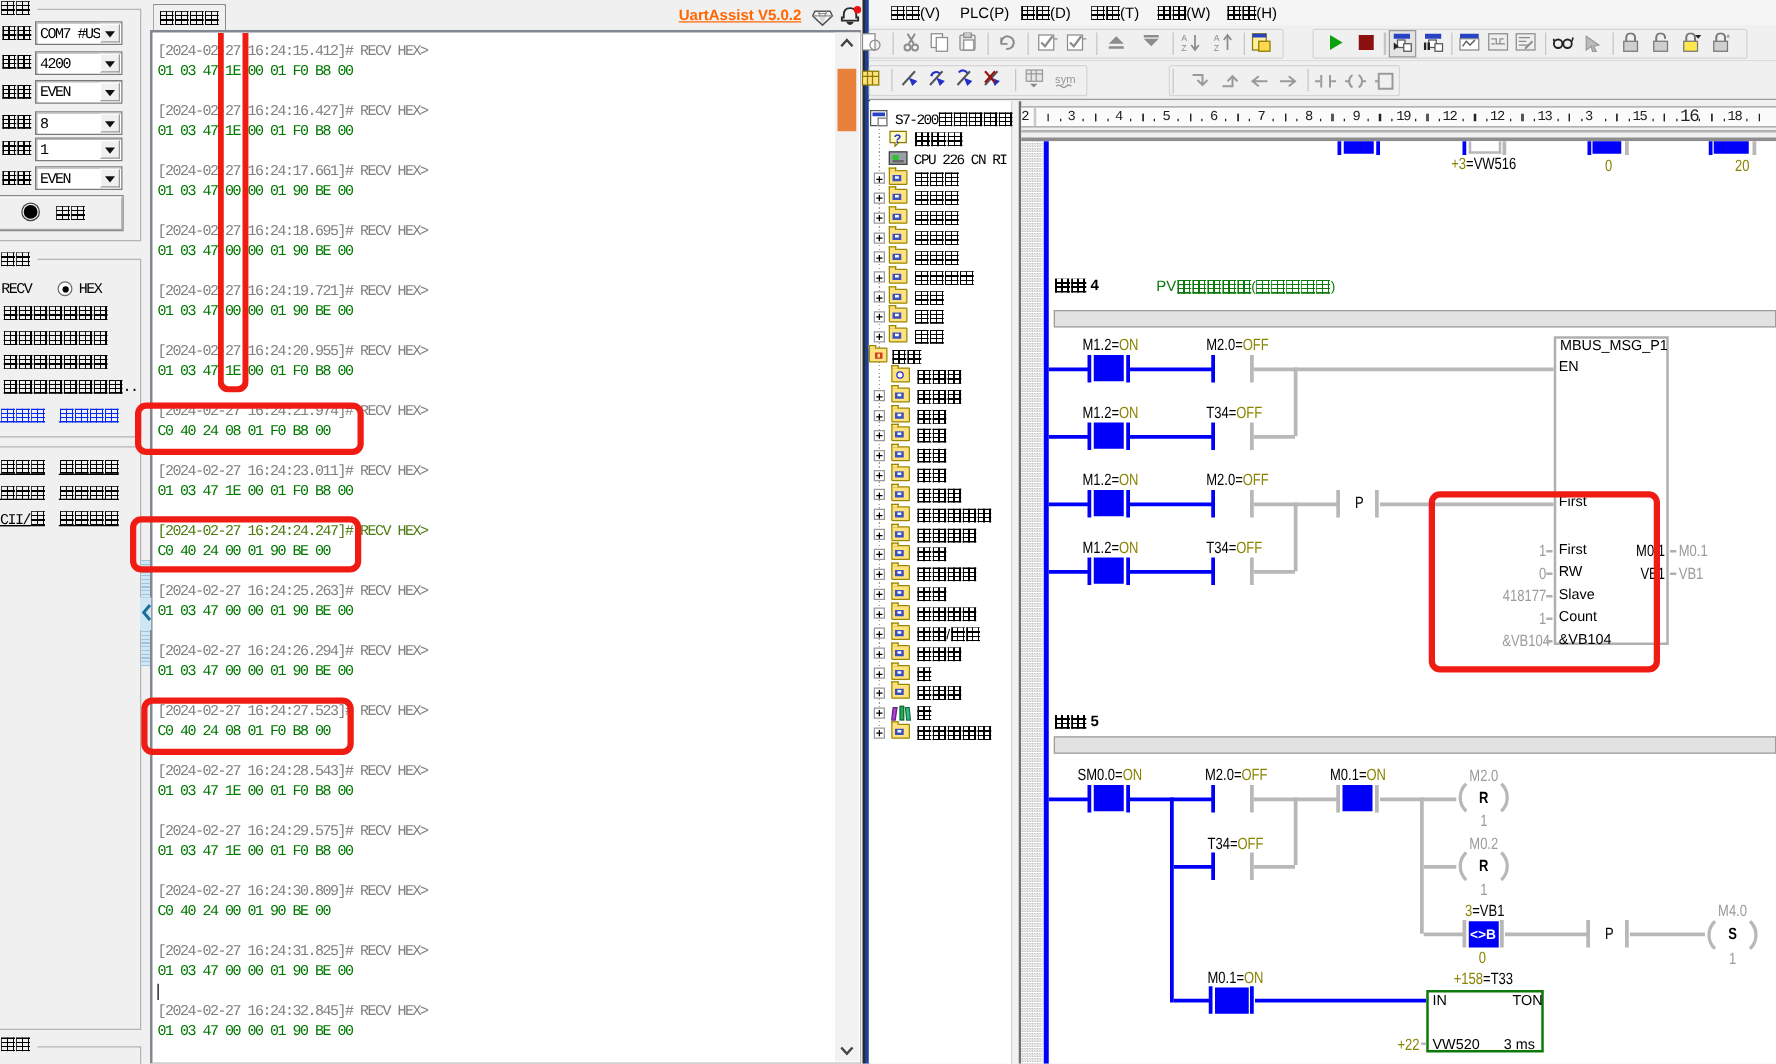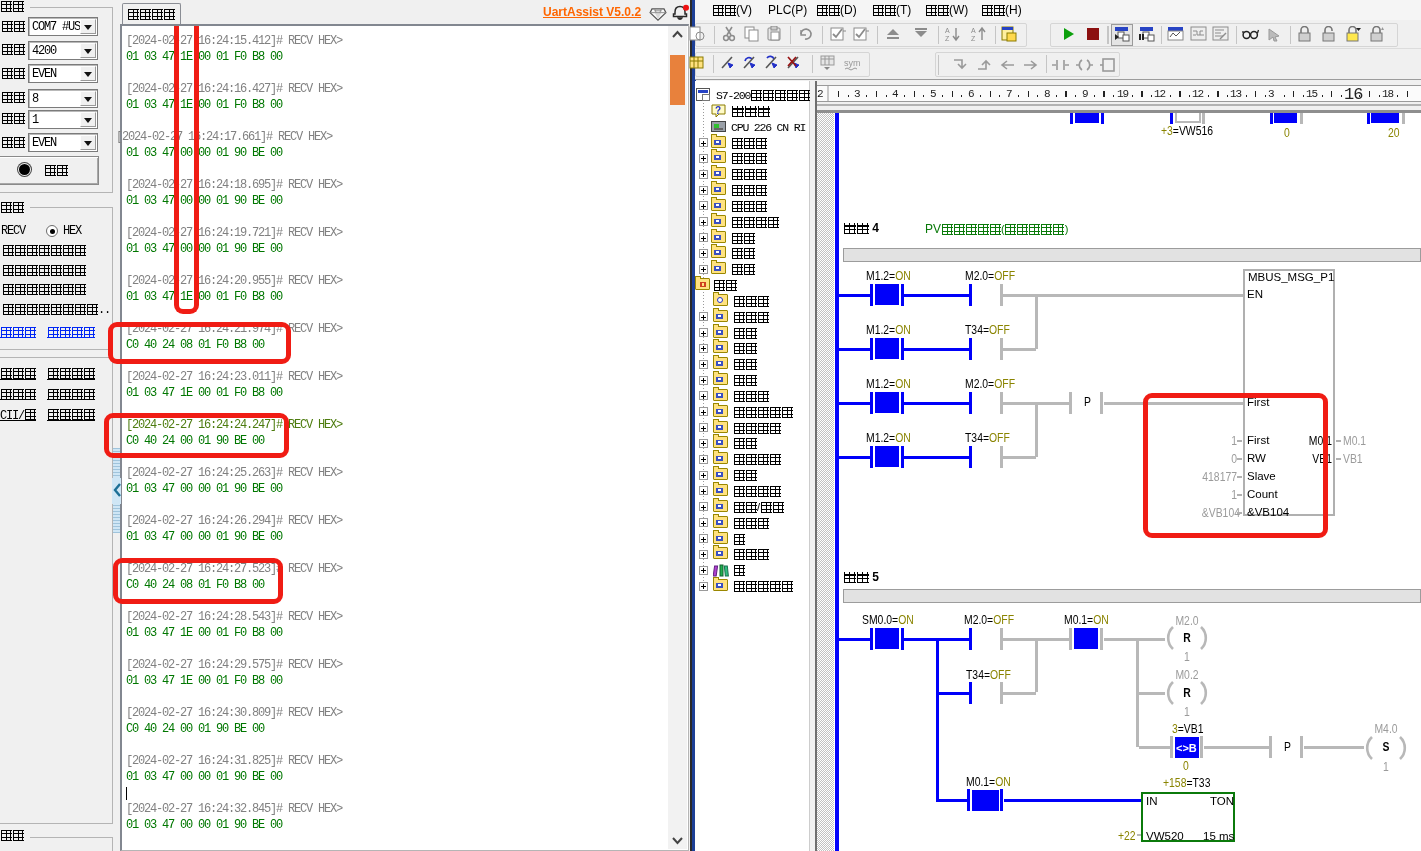--- a/index.html
+++ b/index.html
@@ -107,21 +107,21 @@
 <svg class="a" style="left:671px;top:4px" width="19" height="17" viewBox="0 0 19 17">
 <path d="M9 2.5 C5.5 2.5 4 5 4 8 L4 10 L2.5 10 L2.5 12.5 L15.5 12.5 L15.5 10 L14 10 L14 8 C14 5 12.5 2.5 9 2.5 Z" fill="none" stroke="#2b2b2b" stroke-width="1.5"></path>
 <path d="M7 14 a2.2 2.2 0 0 0 4 0 Z" fill="none" stroke="#2b2b2b" stroke-width="1.4"></path>
 <circle cx="15" cy="3.8" r="3" fill="#ee1111"></circle>
   </svg>
 <div class="a" style="left:120px;top:24px;width:569px;height:827px;background:#fff;border:2px solid #828790;border-right:1px solid #b5b5b5;border-bottom:1px solid #b5b5b5"></div>
 <div class="a mono" style="left:126px;top:35px;color:#818181">[2024-02-27 16:24:15.412]# RECV HEX&gt;</div>
 <div class="a mono" style="left:126px;top:51px;color:#007700">01 03 47 1E 00 01 F0 B8 00</div>
 <div class="a mono" style="left:126px;top:83px;color:#818181">[2024-02-27 16:24:16.427]# RECV HEX&gt;</div>
 <div class="a mono" style="left:126px;top:99px;color:#007700">01 03 47 1E 00 01 F0 B8 00</div>
-<div class="a mono" style="left:116px;top:131px;color:#818181">[2024-02-27 16:24:17.661]# RECV HEX&gt;</div>
+<div class="a mono" style="left:126px;top:131px;color:#818181">[2024-02-27 16:24:17.661]# RECV HEX&gt;</div>
 <div class="a mono" style="left:126px;top:147px;color:#007700">01 03 47 00 00 01 90 BE 00</div>
 <div class="a mono" style="left:126px;top:179px;color:#818181">[2024-02-27 16:24:18.695]# RECV HEX&gt;</div>
 <div class="a mono" style="left:126px;top:195px;color:#007700">01 03 47 00 00 01 90 BE 00</div>
 <div class="a mono" style="left:126px;top:227px;color:#818181">[2024-02-27 16:24:19.721]# RECV HEX&gt;</div>
 <div class="a mono" style="left:126px;top:243px;color:#007700">01 03 47 00 00 01 90 BE 00</div>
 <div class="a mono" style="left:126px;top:275px;color:#818181">[2024-02-27 16:24:20.955]# RECV HEX&gt;</div>
 <div class="a mono" style="left:126px;top:291px;color:#007700">01 03 47 1E 00 01 F0 B8 00</div>
 <div class="a mono" style="left:126px;top:323px;color:#818181">[2024-02-27 16:24:21.974]# RECV HEX&gt;</div>
 <div class="a mono" style="left:126px;top:339px;color:#007700">C0 40 24 08 01 F0 B8 00</div>
 <div class="a mono" style="left:126px;top:371px;color:#818181">[2024-02-27 16:24:23.011]# RECV HEX&gt;</div>
@@ -696,21 +696,21 @@
 <div class="a mono" style="left:1268px;top:88px;color:#222;font-size:11px;letter-spacing:-1px">3</div>
 <div class="a" style="left:1255px;top:91px;width:1px;height:6px;background:#222"></div>
 <div class="a" style="left:1265px;top:95px;width:1px;height:2px;background:#222"></div>
 <div class="a" style="left:1284px;top:95px;width:1px;height:2px;background:#222"></div>
 <div class="a" style="left:1293px;top:91px;width:1px;height:6px;background:#222"></div>
 <div class="a mono" style="left:1306px;top:88px;color:#222;font-size:11px;letter-spacing:-1px">15</div>
 <div class="a" style="left:1293px;top:91px;width:1px;height:6px;background:#222"></div>
 <div class="a" style="left:1303px;top:95px;width:1px;height:2px;background:#222"></div>
 <div class="a" style="left:1322px;top:95px;width:1px;height:2px;background:#222"></div>
 <div class="a" style="left:1331px;top:91px;width:1px;height:6px;background:#222"></div>
-<div class="a mono" style="left:1344px;top:88px;color:#222;font-size:17px;letter-spacing:-1px">16</div>
+<div class="a mono" style="left:1344px;top:88px;color:#222;font-size:14px;letter-spacing:-1px">16</div>
 <div class="a" style="left:1331px;top:91px;width:1px;height:6px;background:#222"></div>
 <div class="a" style="left:1341px;top:95px;width:1px;height:2px;background:#222"></div>
 <div class="a" style="left:1359px;top:95px;width:1px;height:2px;background:#222"></div>
 <div class="a" style="left:1369px;top:91px;width:1px;height:6px;background:#222"></div>
 <div class="a mono" style="left:1382px;top:88px;color:#222;font-size:11px;letter-spacing:-1px">18</div>
 <div class="a" style="left:1369px;top:91px;width:1px;height:6px;background:#222"></div>
 <div class="a" style="left:1379px;top:95px;width:1px;height:2px;background:#222"></div>
 <div class="a" style="left:1397px;top:95px;width:1px;height:2px;background:#222"></div>
 <div class="a" style="left:1407px;top:91px;width:1px;height:6px;background:#222"></div>
 <div class="a" style="left:817px;top:113px;width:604px;height:738px;background:#fff"></div>
@@ -866,20 +866,20 @@
 <div class="wire blu" style="left:939px;top:799px;width:29px"></div>
 <div class="leg blu" style="left:967px;top:789px"></div>
 <div class="leg blu" style="left:1000px;top:789px"></div>
 <div class="cbox" style="left:972px;top:790px;width:27px"></div>
 <div class="cl" style="left:966px;top:775px">M0.1=<span class="olv">ON</span></div>
 <div class="wire blu" style="left:1004px;top:799px;width:137px"></div>
 <div class="a" style="left:1141px;top:792px;width:94px;height:50px;background:#fff;border:2.5px solid #0b7a0b"></div>
 <div class="lbl" style="left:1146px;top:795px">IN</div>
 <div class="lbl" style="left:1210px;top:795px">TON</div>
 <div class="lbl" style="left:1146px;top:829.5px">VW520</div>
-<div class="lbl" style="left:1203px;top:829.5px">15 ms</div>
+<div class="lbl" style="left:1203px;top:829.5px">3 ms</div>
 <div class="cl" style="left:1163px;top:776px"><span class="olv">+158</span>=T33</div>
 <div class="cl olv" style="left:1118px;top:828.5px">+22</div>
 <div class="a" style="left:1137px;top:834px;width:4px;height:2px;background:#b8b8b8"></div>
 <div class="redbox" style="left:174px;top:26px;width:25px;height:288px;border-top:none;border-radius:0 0 9px 9px"></div>
 <div class="redbox" style="left:108px;top:322px;width:183px;height:42px"></div>
 <div class="redbox" style="left:104px;top:413px;width:185px;height:45px"></div>
 <div class="redbox" style="left:113px;top:558px;width:170px;height:46px"></div>
 <div class="redbox" style="left:1143px;top:393px;width:185px;height:145px"></div>
 </body></html>

